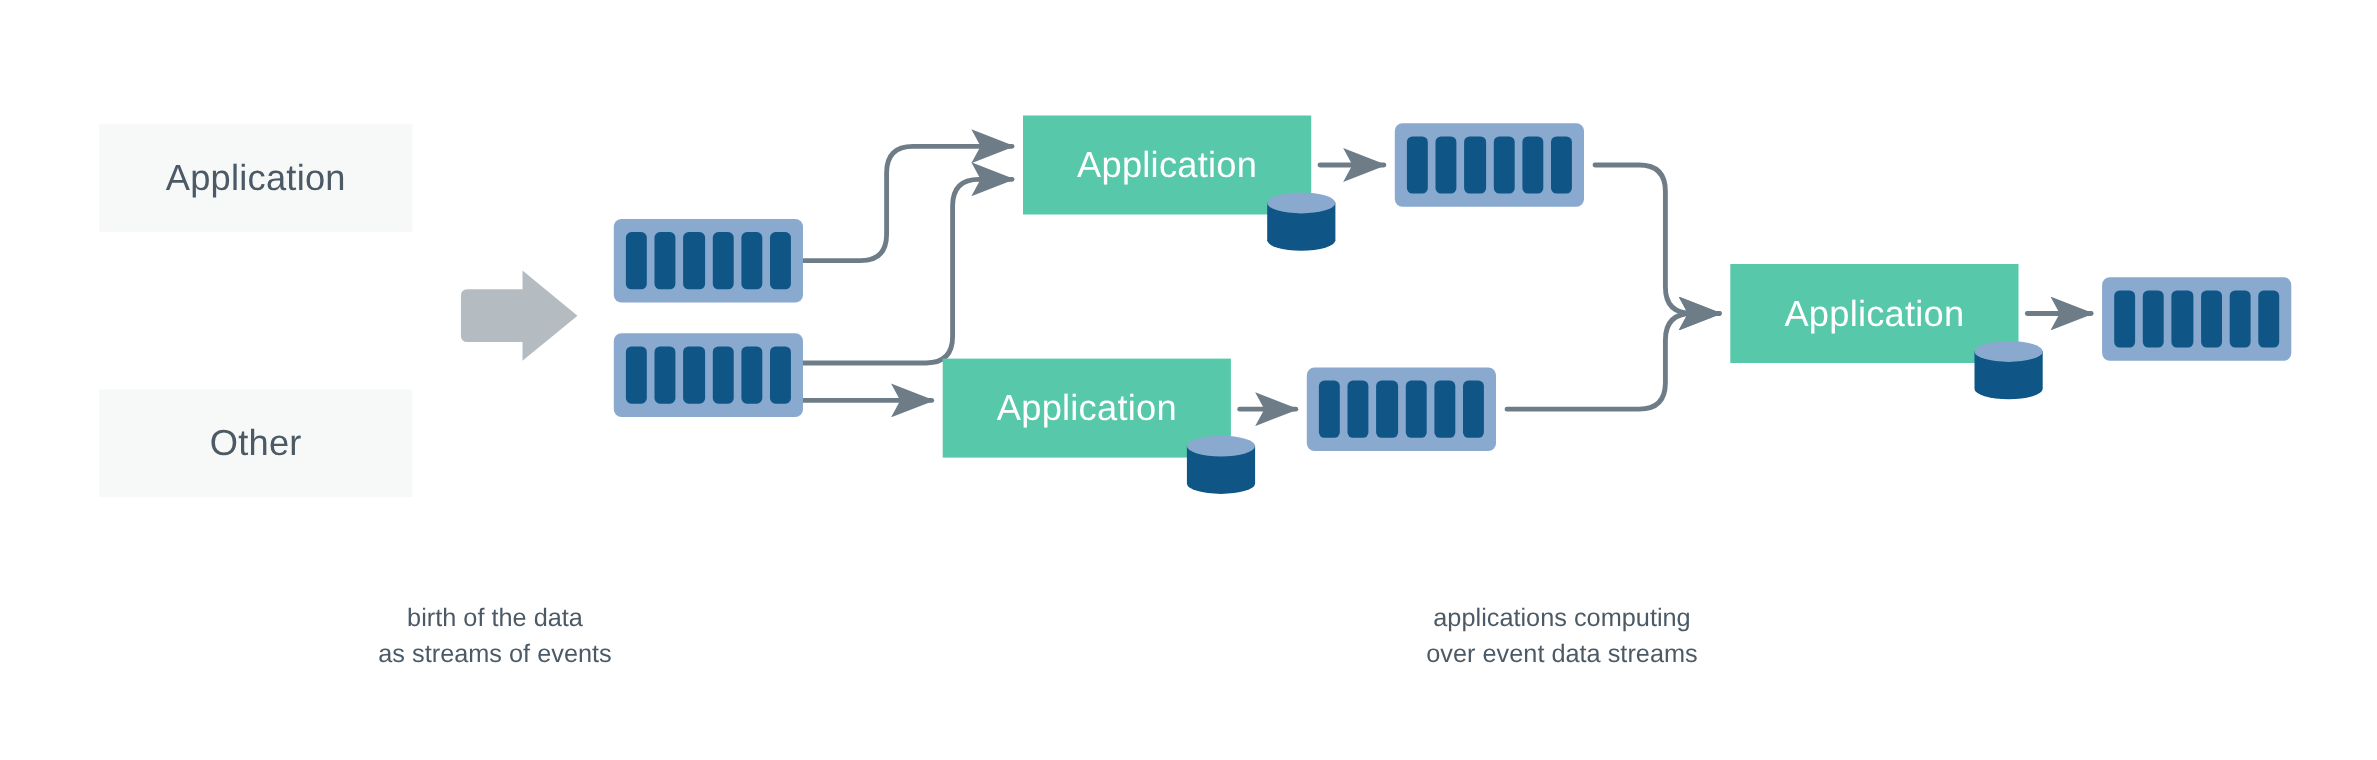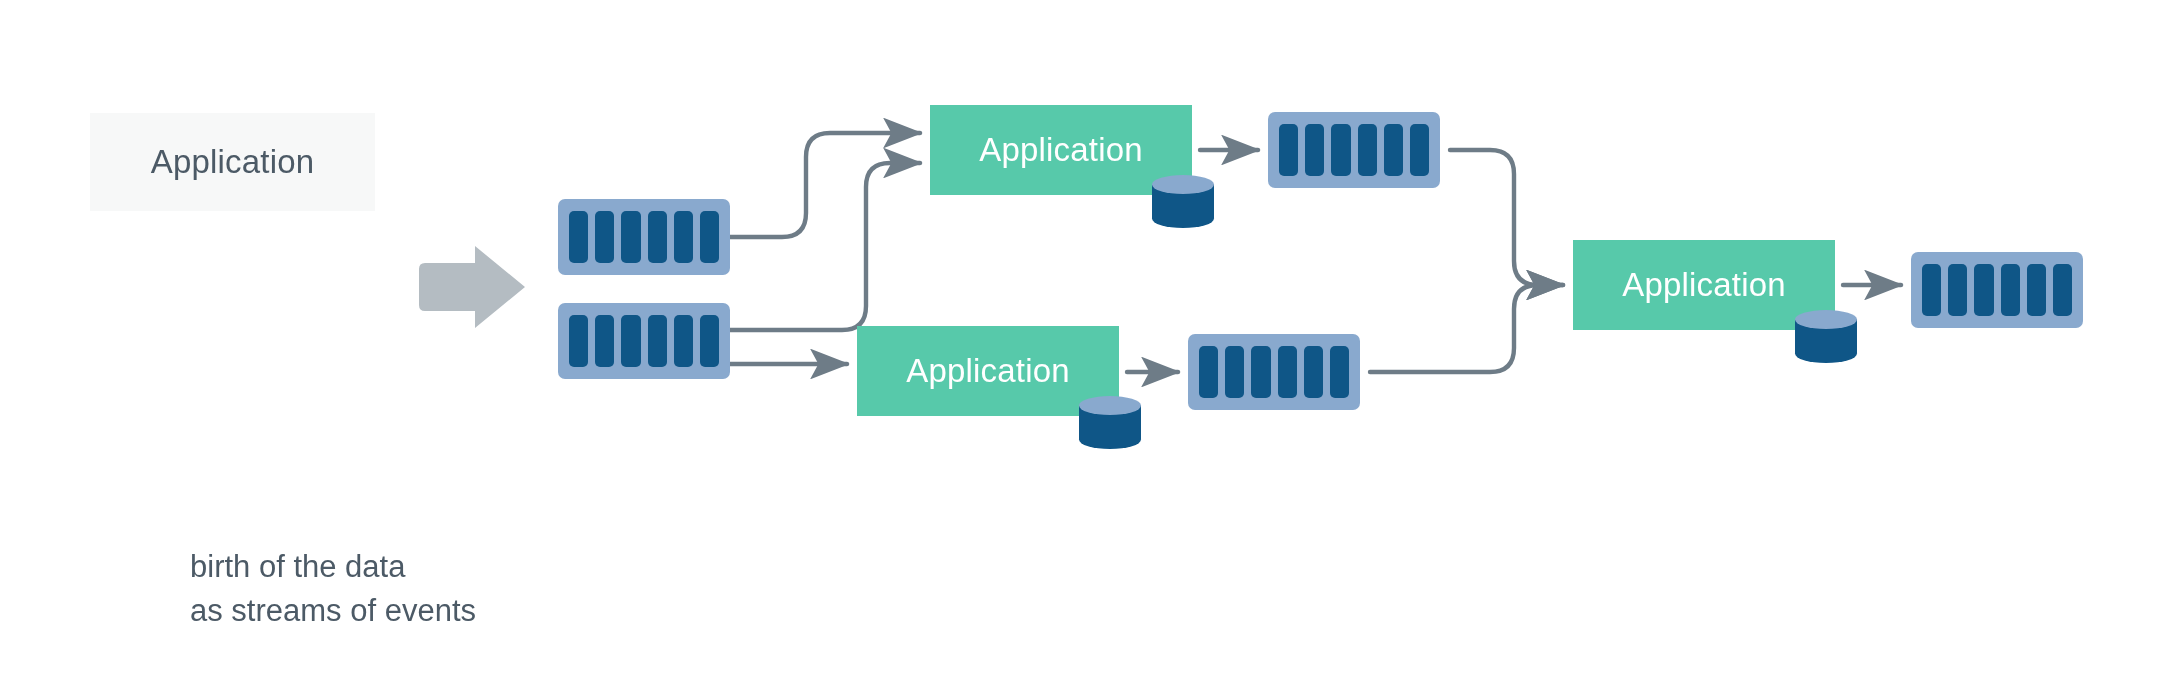--- a/index.html
+++ b/index.html
@@ -111,35 +111,38 @@
     top: 34px;
     width: 62px;
     height: 19px;
     border-radius: 50%;
     background: #0f5687;
   }
 
   
   .caption {
     position: absolute;
-    text-align: left;
+    text-align: center;
     color: #4c5a66;
-    font-size: 31px;
+    font-size: 23px;
     line-height: 1.42;
     font-weight: 400;
     white-space: pre-line;
   }
 </style>
 </head>
 <body>
 
 <div id="diagram-root">
 
   <div class="source-box" style="left:90px; top:113px; width:285px; height:98px;">
     <span>Application</span>
+  </div>
+  <div class="source-box" style="left:90px; top:354px; width:285px; height:98px;">
+    <span>Other</span>
   </div>
 
   <svg class="block-arrow" style="left:413px; top:243px;" width="115" height="88" viewBox="0 0 115 88">
     <path d="M6 26 Q6 20 12 20 L62 20 L62 3 L112 44 L62 85 L62 68 L12 68 Q6 68 6 62 Z" fill="#b4bcc2"></path>
   </svg>
 
   <svg id="connector-layer" width="2161" height="691" viewBox="0 0 2161 691">
     <defs>
       <marker id="arrowhead" markerWidth="9" markerHeight="7" refX="8.4" refY="3.5" orient="auto" markerUnits="strokeWidth">
         <path d="M0,0 L9,3.5 L0,7 L1.9,3.5 Z" fill="#6e7c87"></path>
@@ -232,14 +235,16 @@
     <span>Application</span>
   </div>
   <div class="db-cylinder" style="left:1795px; top:310px;">
     <div class="db-bottom"></div>
     <div class="db-body"></div>
     <div class="db-top"></div>
   </div>
 
   <div class="caption" style="left:190px; top:545px; width:520px;">birth of the data
 as streams of events</div>
+  <div class="caption" style="left:1110px; top:545px; width:620px;">applications computing
+over event data streams</div>
 
 </div>
 
 </body></html>

